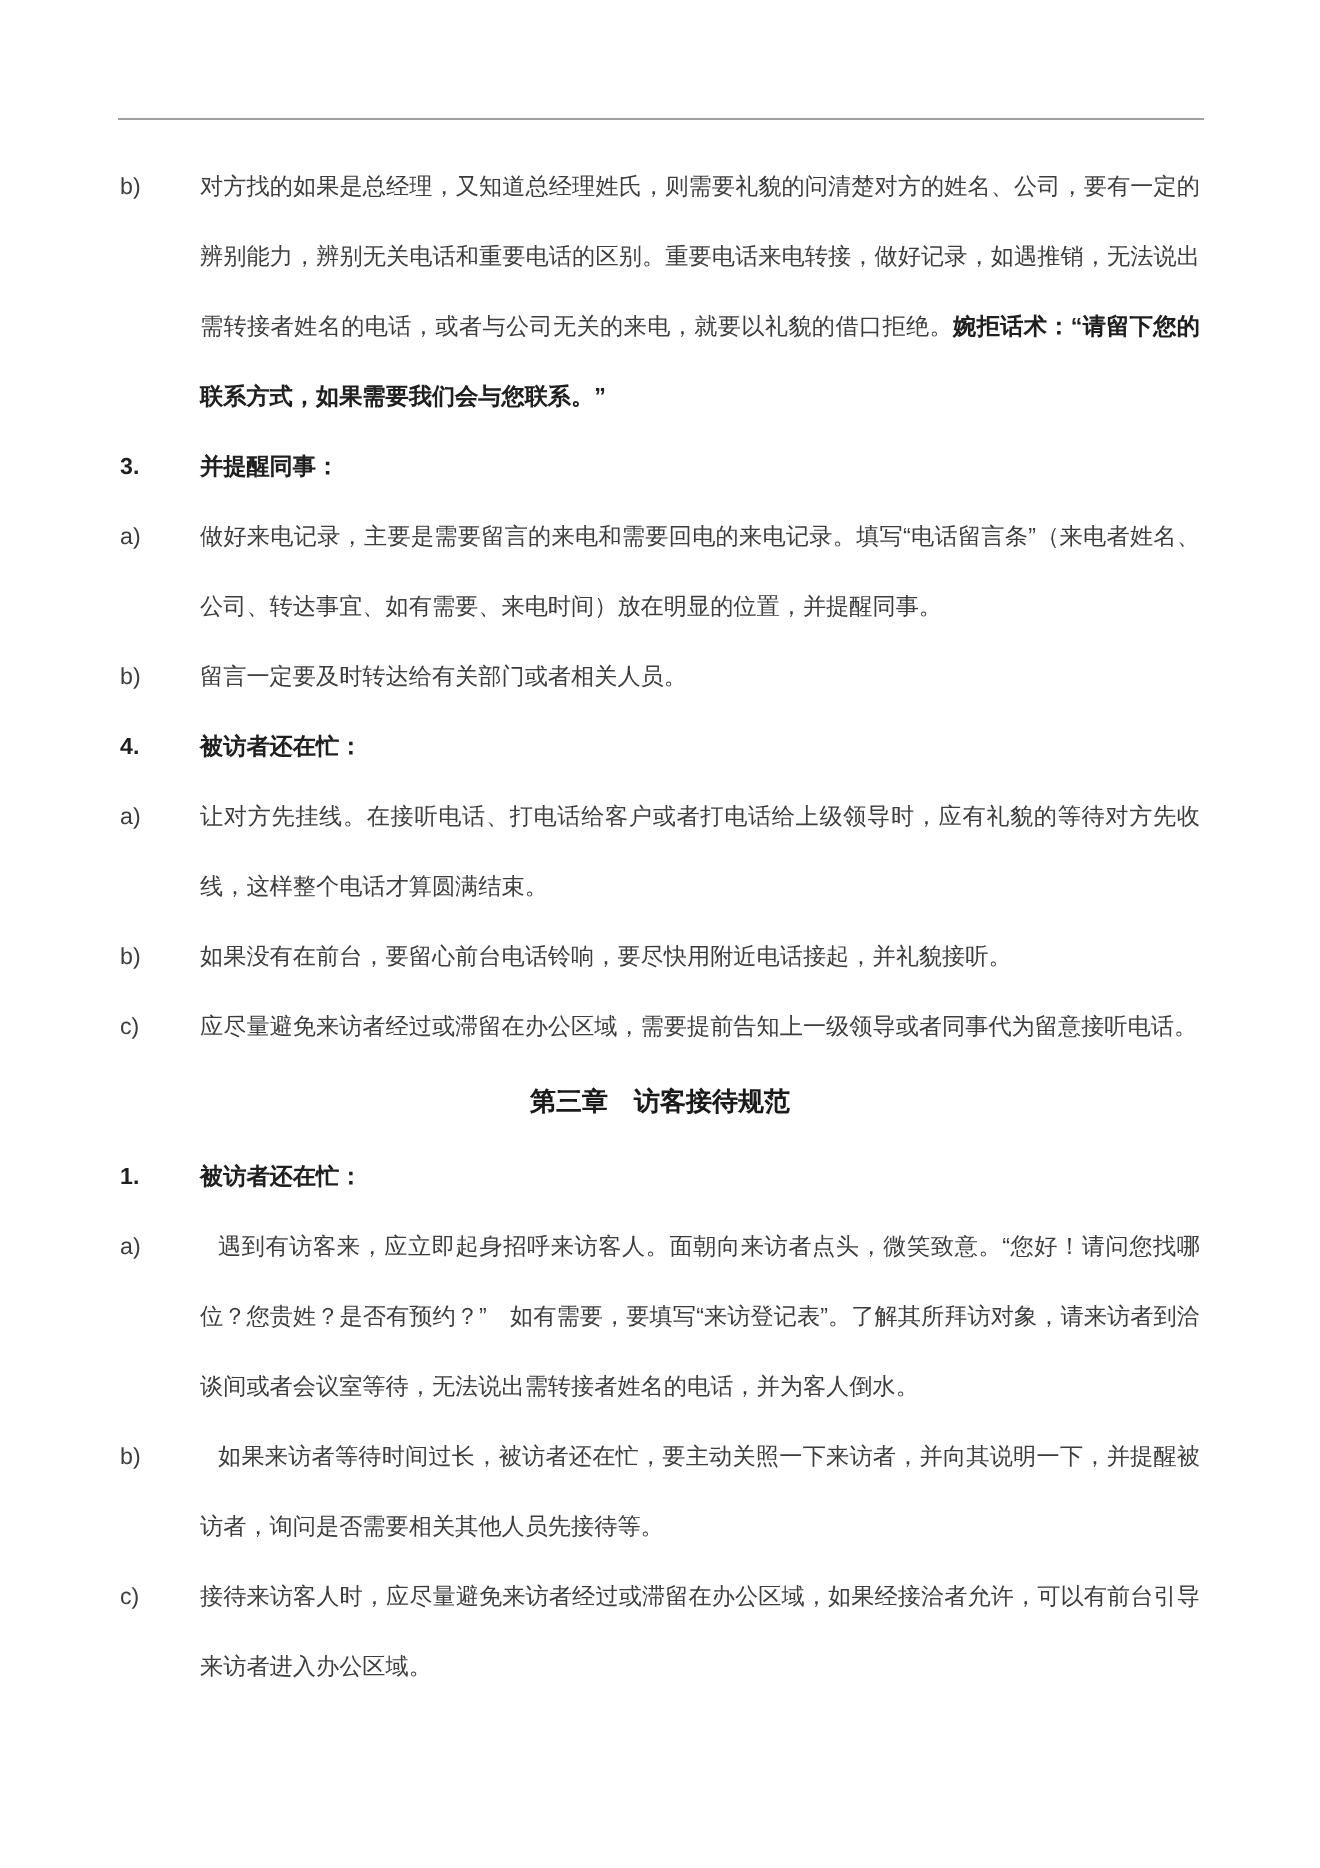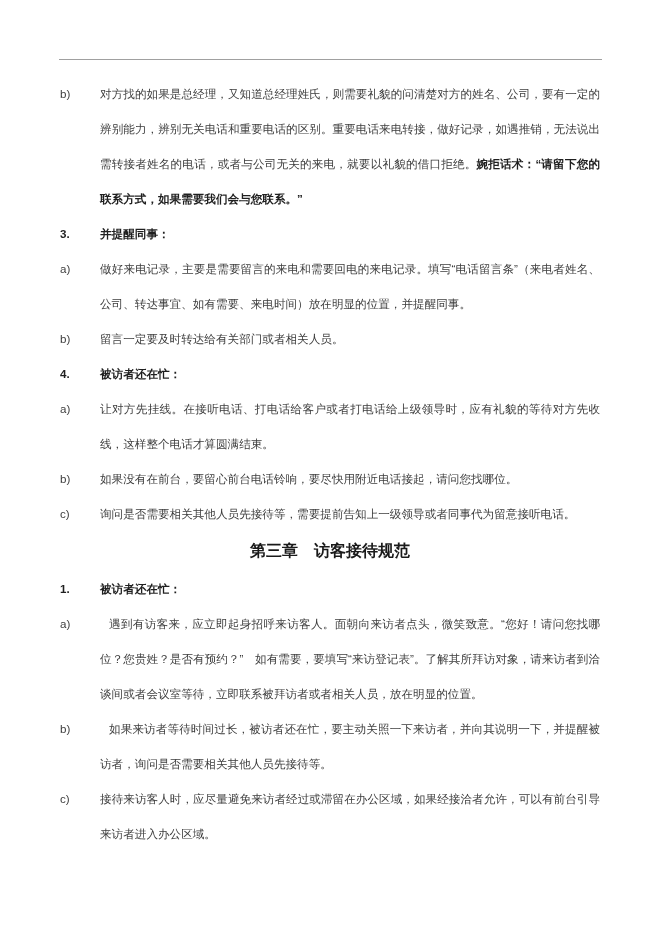--- a/index.html
+++ b/index.html
@@ -57,21 +57,21 @@
   .txt b, .txt .bold-tail {
     font-weight: bold;
     color: #1f1f1f;
   }
   .txt.indent-first {
     text-indent: 9px;
   }
   h2.chapter {
     margin: 0;
     padding: 0;
-    font-size: 16px;
+    font-size: 13px;
     line-height: 40px;
     font-weight: bold;
     color: #1a1a1a;
     text-align: center;
     text-indent: 0;
   }
 </style>
 </head>
 <body>
 
@@ -106,38 +106,38 @@
       <span class="txt">被访者还在忙：</span>
     </p>
 
     <p class="li">
       <span class="marker">a)</span>
       <span class="txt">让对方先挂线。在接听电话、打电话给客户或者打电话给上级领导时，应有礼貌的等待对方先收线，这样整个电话才算圆满结束。</span>
     </p>
 
     <p class="li">
       <span class="marker">b)</span>
-      <span class="txt">如果没有在前台，要留心前台电话铃响，要尽快用附近电话接起，请问您找哪位。</span>
+      <span class="txt">如果没有在前台，要留心前台电话铃响，要尽快用附近电话接起，并礼貌接听。</span>
     </p>
 
     <p class="li">
       <span class="marker">c)</span>
-      <span class="txt">询问是否需要相关其他人员先接待等，需要提前告知上一级领导或者同事代为留意接听电话。</span>
+      <span class="txt">应尽量避免来访者经过或滞留在办公区域，需要提前告知上一级领导或者同事代为留意接听电话。</span>
     </p>
 
     <h2 class="chapter">第三章　访客接待规范</h2>
 
     <p class="li num">
       <span class="marker">1.</span>
       <span class="txt">被访者还在忙：</span>
     </p>
 
     <p class="li">
       <span class="marker">a)</span>
-      <span class="txt indent-first">遇到有访客来，应立即起身招呼来访客人。面朝向来访者点头，微笑致意。“您好！请问您找哪位？您贵姓？是否有预约？”　如有需要，要填写“来访登记表”。了解其所拜访对象，请来访者到洽谈间或者会议室等待，立即联系被拜访者或者相关人员，放在明显的位置。</span>
+      <span class="txt indent-first">遇到有访客来，应立即起身招呼来访客人。面朝向来访者点头，微笑致意。“您好！请问您找哪位？您贵姓？是否有预约？”　如有需要，要填写“来访登记表”。了解其所拜访对象，请来访者到洽谈间或者会议室等待，无法说出需转接者姓名的电话，并为客人倒水。</span>
     </p>
 
     <p class="li">
       <span class="marker">b)</span>
       <span class="txt indent-first">如果来访者等待时间过长，被访者还在忙，要主动关照一下来访者，并向其说明一下，并提醒被访者，询问是否需要相关其他人员先接待等。</span>
     </p>
 
     <p class="li">
       <span class="marker">c)</span>
       <span class="txt">接待来访客人时，应尽量避免来访者经过或滞留在办公区域，如果经接洽者允许，可以有前台引导来访者进入办公区域。</span>

